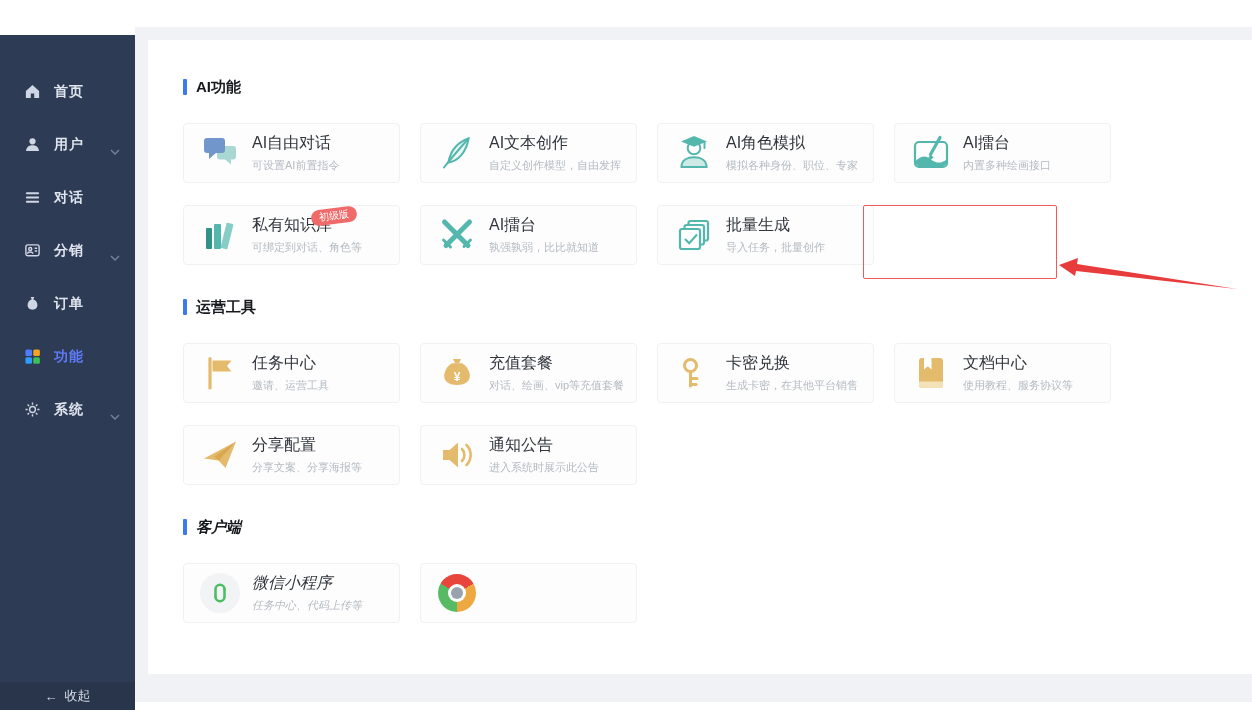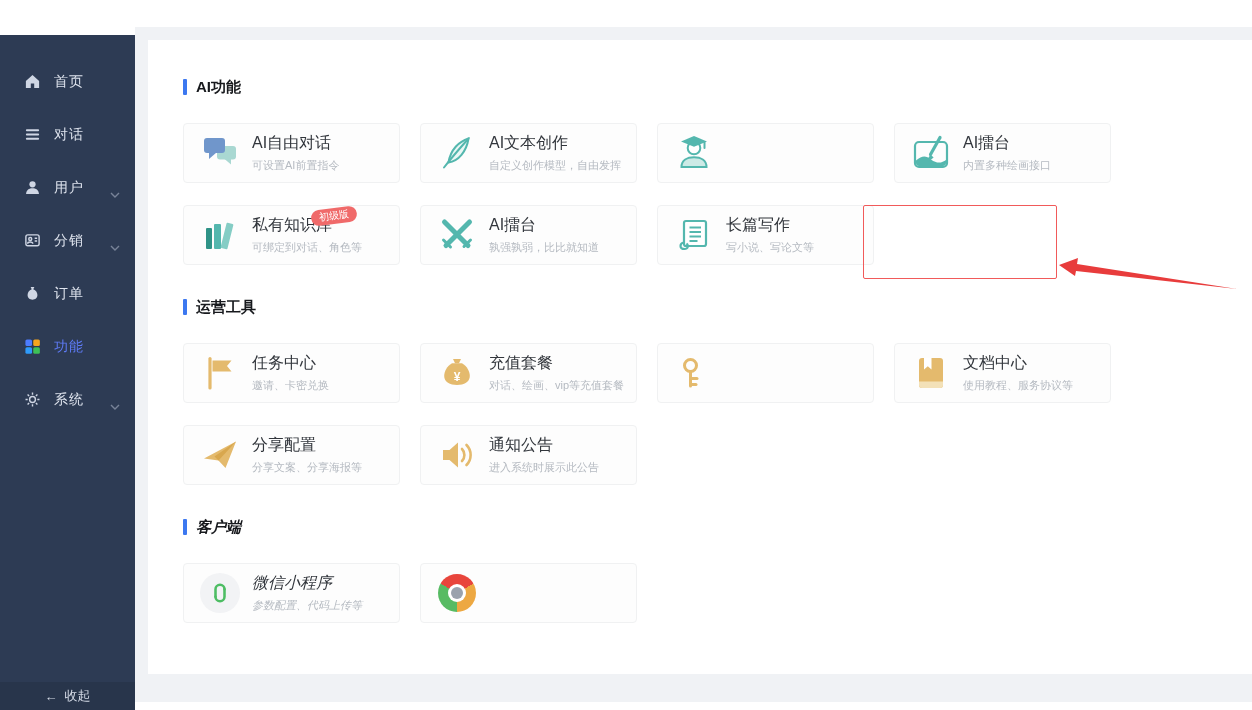--- a/index.html
+++ b/index.html
@@ -6,21 +6,21 @@
   html,body { width:1252px; height:710px; }
   body {
     position:relative; overflow:hidden; background:#fff;
     font-family:"Liberation Sans","DejaVu Sans",sans-serif;
   }
   .topbar { position:absolute; left:0; top:0; width:1252px; height:35px; background:#ffffff; }
   .sidebar {
     position:absolute; left:0; top:35px; width:135px; height:675px;
     background:var(--sidebar-bg,#2d3b54);
   }
-  .menu { padding-top:20px; }
+  .menu { padding-top:30px;font-weight:bold; }
   .menu-item {
     position:relative; height:53px; display:flex; align-items:center;
     padding-left:24px; color:#dfe4ee; font-size:14px; cursor:pointer; letter-spacing:1px;
   }
   .menu-item .mi-icon { width:17px; height:17px; margin-right:13px; display:flex; align-items:center; justify-content:center; }
   .menu-item.active { color:var(--menu-active,#5e7bf7); }
   .menu-item .chev { position:absolute; right:15px; top:24px; opacity:.8; }
   .collapse-bar {
     position:absolute; left:0; bottom:0; width:135px; height:28px;
     display:flex; align-items:center; justify-content:center; gap:7px;
@@ -77,41 +77,41 @@
           <svg viewBox="0 0 18 18" width="17" height="17">
             <path d="M9 2.2 L16 8.4 V15.8 H10.8 V11 H7.2 V15.8 H2 V8.4 Z" fill="#cfd6e4"></path>
           </svg>
         </span>
         <span>首页</span>
       </div>
       <div class="menu-item">
         <span class="mi-icon">
           <svg viewBox="0 0 18 18" width="17" height="17">
             <g fill="#cfd6e4">
+              <circle cx="9" cy="5.6" r="3.3"></circle>
+              <path d="M2.2 16 c0-4.4 3.4-6.2 6.8-6.2 s6.8 1.8 6.8 6.2 Z"></path>
+            </g>
+          </svg>
+        </span>
+        <span>用户</span>
+        <span class="chev"><svg width="10" height="6" viewBox="0 0 10 6" fill="none" stroke="#8b96aa" stroke-width="1.4">
+            <path d="M1 1 L5 5 L9 1"></path>
+          </svg></span>
+      </div>
+      <div class="menu-item">
+        <span class="mi-icon">
+          <svg viewBox="0 0 18 18" width="17" height="17">
+            <g fill="#cfd6e4">
               <rect x="2" y="3.4" width="14" height="2.2" rx="1"></rect>
               <rect x="2" y="7.9" width="14" height="2.2" rx="1"></rect>
               <rect x="2" y="12.4" width="14" height="2.2" rx="1"></rect>
             </g>
           </svg>
         </span>
         <span>对话</span>
-      </div>
-      <div class="menu-item">
-        <span class="mi-icon">
-          <svg viewBox="0 0 18 18" width="17" height="17">
-            <g fill="#cfd6e4">
-              <circle cx="9" cy="5.6" r="3.3"></circle>
-              <path d="M2.2 16 c0-4.4 3.4-6.2 6.8-6.2 s6.8 1.8 6.8 6.2 Z"></path>
-            </g>
-          </svg>
-        </span>
-        <span>用户</span>
-        <span class="chev"><svg width="10" height="6" viewBox="0 0 10 6" fill="none" stroke="#8b96aa" stroke-width="1.4">
-            <path d="M1 1 L5 5 L9 1"></path>
-          </svg></span>
       </div>
       <div class="menu-item">
         <span class="mi-icon">
           <svg viewBox="0 0 18 18" width="17" height="17" fill="none" stroke="#cfd6e4" stroke-width="1.5">
             <rect x="2" y="3" width="14" height="11.5" rx="2"></rect>
             <circle cx="6.6" cy="7.4" r="1.6"></circle>
             <path d="M3.9 12.4 c0-2.3 5.4-2.3 5.4 0"></path>
             <path d="M11.3 6.6 h2.6 M11.3 9.6 h2.6"></path>
           </svg>
         </span>
@@ -194,20 +194,24 @@
           </div>
           <div class="card">
             <span class="card-icon">
               <svg viewBox="0 0 40 40" width="40" height="40">
                 <path d="M7.5 34 c0-7 5.8-9.8 12.5-9.8 s12.5 2.8 12.5 9.8 Z" fill="#cdeae6" stroke="#54b7ae" stroke-width="2"></path>
                 <circle cx="20" cy="15" r="6.3" fill="#fff" stroke="#54b7ae" stroke-width="2"></circle>
                 <path d="M20 3 L33 8.5 L20 13.8 L7 8.5 Z" fill="#54b7ae"></path>
                 <path d="M30.5 9.5 v5.5" stroke="#54b7ae" stroke-width="2" stroke-linecap="round"></path>
               </svg>
             </span>
+            <span class="card-text">
+              <span class="card-title">AI角色模拟</span>
+              <span class="card-sub">模拟各种身份、职位、专家</span>
+            </span>
           </div>
           <div class="card">
             <span class="card-icon">
               <svg viewBox="0 0 40 40" width="40" height="40">
                 <rect x="4" y="9" width="32" height="25" rx="4" fill="none" stroke="#54b7ae" stroke-width="2.2"></rect>
                 <path d="M5 27.5 C11 22.5 15 22.5 20 26.5 C26 31 31 30 35 27 V30 a3 3 0 0 1 -3 3 H8 a3 3 0 0 1 -3 -3 Z" fill="#54b7ae"></path>
                 <path d="M29 4.5 L19.5 21.5" stroke="#54b7ae" stroke-width="3.2" stroke-linecap="round"></path>
                 <path d="M19.5 21.5 l-3.5 5.5 l1.6 1.4 l5-4" fill="#54b7ae"></path>
               </svg>
             </span>
@@ -240,48 +244,49 @@
               </svg>
             </span>
             <span class="card-text">
               <span class="card-title">AI擂台</span>
               <span class="card-sub">孰强孰弱，比比就知道</span>
             </span>
           </div>
           <div class="card">
             <span class="card-icon">
               <svg viewBox="0 0 40 40" width="40" height="40" fill="none" stroke="#54b7ae" stroke-width="2.2">
-                <rect x="10" y="6" width="22" height="25" rx="2" fill="#fff"></rect>
-                <path d="M15.5 12.5 h11.5 M15.5 17 h11.5 M15.5 21.5 h11.5 M15.5 26 h8"></path>
-                <path d="M10 27.5 c-4.5 0.5 -5 6.5 0.5 6.5 c3.5 0 4.5-3.5 2-5.5"></path>
-              </svg>
-            </span>
-            <span class="card-text">
-              <span class="card-title">长篇写作</span>
-              <span class="card-sub">写小说、写论文等</span>
+                <path d="M14.5 9.5 V8 a2 2 0 0 1 2-2 H32 a2 2 0 0 1 2 2 V23.5 a2 2 0 0 1 -2 2 h-2"></path>
+                <path d="M10.5 13.5 V12 a2 2 0 0 1 2-2 H28 a2 2 0 0 1 2 2 V27.5 a2 2 0 0 1 -2 2 h-2"></path>
+                <rect x="6" y="14" width="20" height="20" rx="2" fill="#fff"></rect>
+                <path d="M11 24 l4.2 4.2 L23 19.5"></path>
+              </svg>
+            </span>
+            <span class="card-text">
+              <span class="card-title">批量生成</span>
+              <span class="card-sub">导入任务，批量创作</span>
             </span>
           </div>
         </div>
       </section>
       <section class="section" style="top: 258px;">
         <div class="sec-header">
           <span class="sec-bar"></span>
           <span class="sec-title">运营工具</span>
         </div>
         <div class="cards">
           <div class="card">
             <span class="card-icon">
               <svg viewBox="0 0 40 40" width="40" height="40">
                 <path d="M10 5.5 V35" stroke="#e4ba6d" stroke-width="3.2" stroke-linecap="round"></path>
                 <path d="M12.5 7.5 H31.5 l-4.5 5.5 L31.5 18.5 H12.5 Z" fill="#e4ba6d"></path>
               </svg>
             </span>
             <span class="card-text">
               <span class="card-title">任务中心</span>
-              <span class="card-sub">邀请、卡密兑换</span>
+              <span class="card-sub">邀请、运营工具</span>
             </span>
           </div>
           <div class="card">
             <span class="card-icon">
               <svg viewBox="0 0 40 40" width="40" height="40">
                 <path d="M16 6 h8 l-2 4.2 h-4 Z" fill="#e4ba6d"></path>
                 <path d="M15 10.2 h10 c5 3 7.8 8 7.8 12.8 c0 6-5.8 9-12.8 9 s-12.8-3-12.8-9 c0-4.8 2.8-9.8 7.8-12.8 Z" fill="#e4ba6d"></path>
                 <text x="20" y="27.5" font-size="12" font-weight="bold" fill="#fff" text-anchor="middle">¥</text>
               </svg>
             </span>
@@ -291,20 +296,24 @@
             </span>
           </div>
           <div class="card">
             <span class="card-icon">
               <svg viewBox="0 0 40 40" width="40" height="40" fill="none" stroke="#e4ba6d" stroke-width="3" stroke-linecap="round">
                 <circle cx="16.5" cy="12.5" r="6"></circle>
                 <path d="M16.5 18.5 V33"></path>
                 <path d="M16.5 25.5 h6.5"></path>
                 <path d="M16.5 31.5 h5.5"></path>
               </svg>
+            </span>
+            <span class="card-text">
+              <span class="card-title">卡密兑换</span>
+              <span class="card-sub">生成卡密，在其他平台销售</span>
             </span>
           </div>
           <div class="card">
             <span class="card-icon">
               <svg viewBox="0 0 40 40" width="40" height="40">
                 <rect x="8" y="5" width="24" height="30" rx="3" fill="#e4ba6d"></rect>
                 <path d="M8 28.5 h24 v3.5 a3 3 0 0 1 -3 3 H11 a3 3 0 0 1 -3-3 Z" fill="#f3e1b8"></path>
                 <path d="M13 5 h7.5 v11.5 l-3.7-3.2 L13 16.5 Z" fill="#fff"></path>
               </svg>
             </span>
@@ -350,21 +359,21 @@
             <span class="card-icon">
               <span class="wx-bg">
                 <svg viewBox="0 0 40 40" width="30" height="30" fill="none" stroke="#4dbd63" stroke-width="3.4" stroke-linecap="round">
                   <path d="M14 25 V15 a6 6 0 0 1 12 0"></path>
                   <path d="M26 15 V25 a6 6 0 0 1 -12 0"></path>
                 </svg>
               </span>
             </span>
             <span class="card-text">
               <span class="card-title">微信小程序</span>
-              <span class="card-sub">参数配置、代码上传等</span>
+              <span class="card-sub">任务中心、代码上传等</span>
             </span>
           </div>
           <div class="card">
             <span class="card-icon">
               <span class="chrome"></span>
             </span>
           </div>
         </div>
       </section>
     </div>

